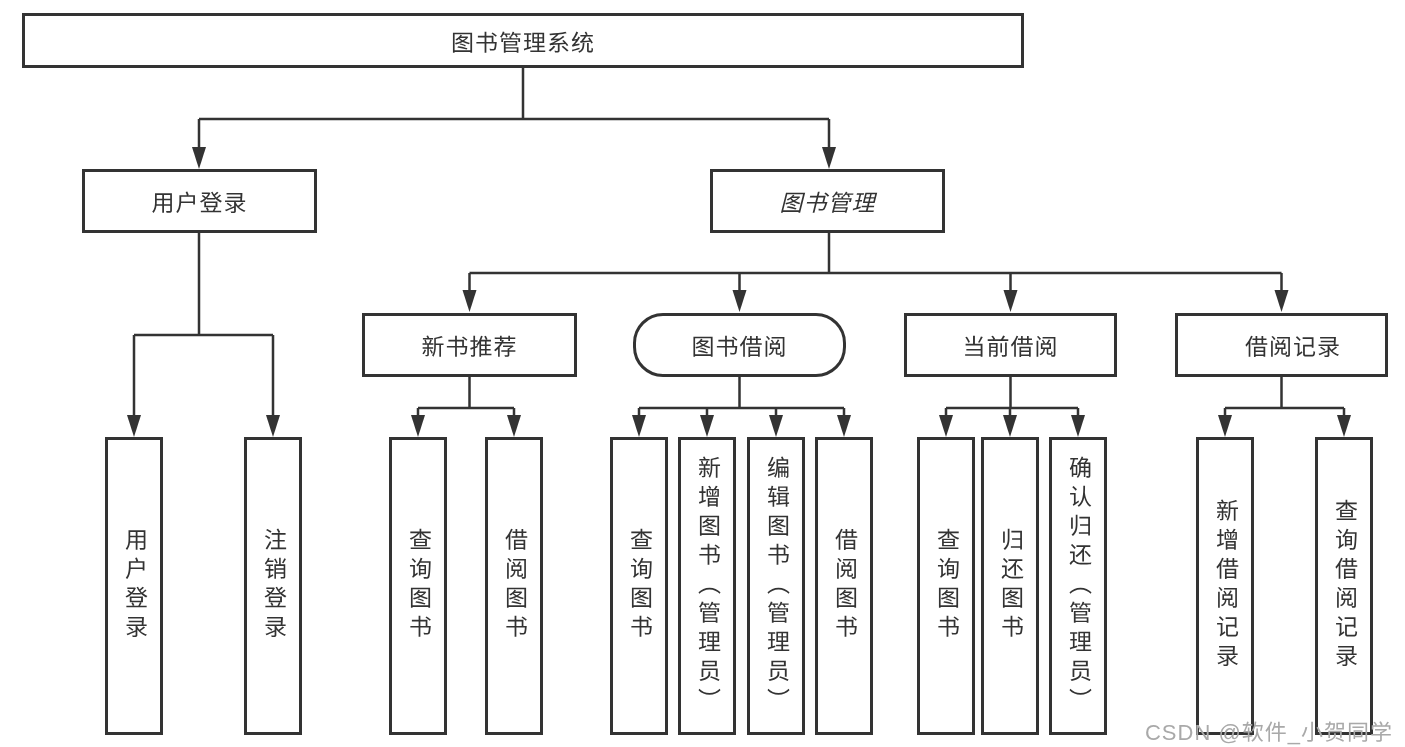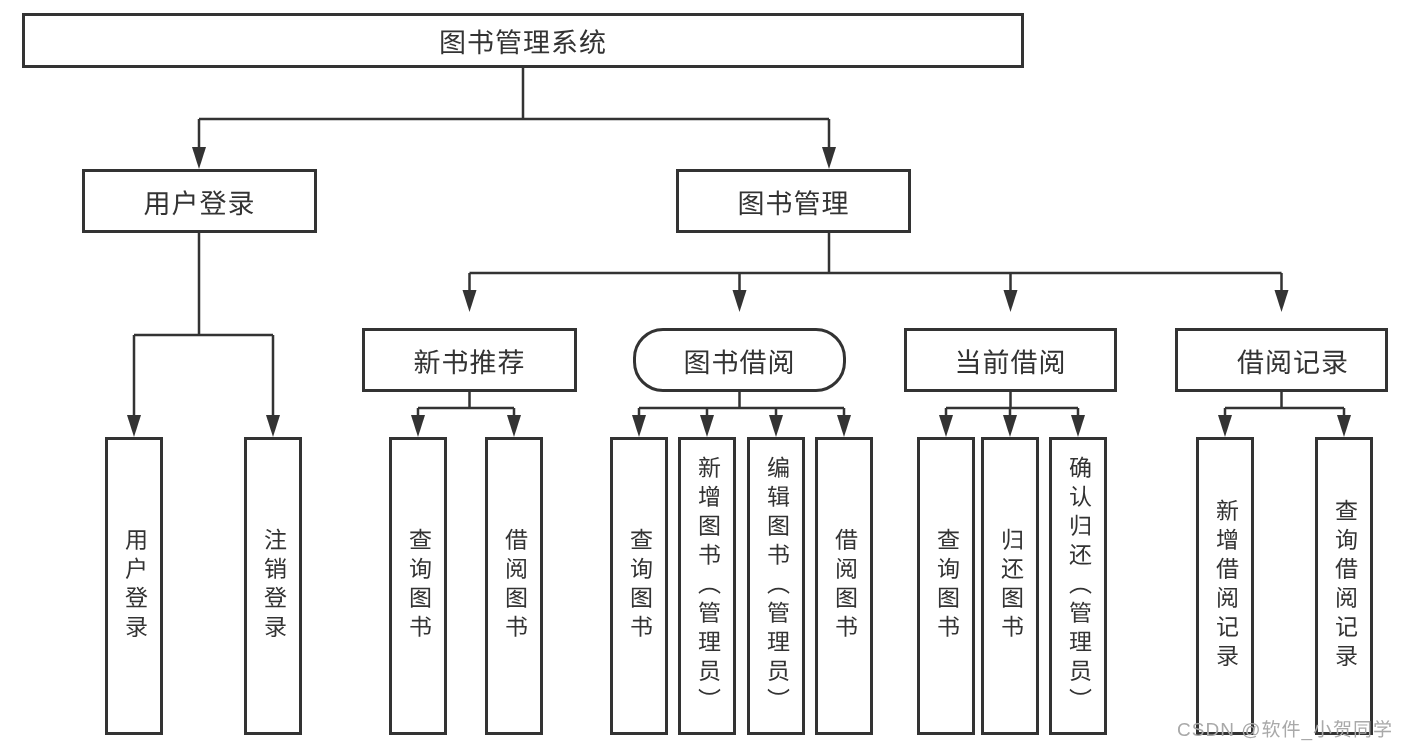--- a/index.html
+++ b/index.html
@@ -15,40 +15,40 @@
     position:absolute;
     box-sizing:border-box;
     border:3px solid #333333;
     background:#ffffff;
     display:flex;
     align-items:center;
     justify-content:center;
     color:#333333;
   }
   .hbox .lbl{
-    font-size:27px;
+    font-size:23px;
     letter-spacing:1px;
     white-space:nowrap;
   }
   .root{left:22px;top:13px;width:1002px;height:55px;}
   .lv2{top:169px;width:235px;height:64px;}
-  .lv3{top:313px;height:64px;margin-top:15px;}
+  .lv3{top:313px;height:64px;}
   .leaf{top:437px;width:58px;height:298px;}
   .leaf .lbl{
     writing-mode:vertical-rl;
     text-orientation:mixed;
     font-size:23px;
     letter-spacing:6px;
     line-height:1;
     white-space:nowrap;
   }
   #watermark{
     position:absolute;
     right:12px;top:714px;
-    font-size:19px;
+    font-size:22px;
     color:#a9a9a9;
     letter-spacing:1px;
     white-space:nowrap;
   }
 </style>
 </head>
 <body>
 
 <div id="canvas">
 
@@ -99,21 +99,21 @@
     </g>
   </svg>
 
   <div class="box hbox root">
     <span class="lbl">图书管理系统</span>
   </div>
 
   <div class="box hbox lv2" style="left:82px;">
     <span class="lbl">用户登录</span>
   </div>
-  <div class="box hbox lv2" style="left:676px;">
+  <div class="box hbox lv2" style="left:710px;font-style:italic;">
     <span class="lbl">图书管理</span>
   </div>
 
   <div class="box hbox lv3" style="left:362px;width:215px;">
     <span class="lbl">新书推荐</span>
   </div>
   <div class="box hbox lv3" style="left:633px;width:213px;border-radius:30px;">
     <span class="lbl">图书借阅</span>
   </div>
   <div class="box hbox lv3" style="left:904px;width:213px;text-align:right;">

